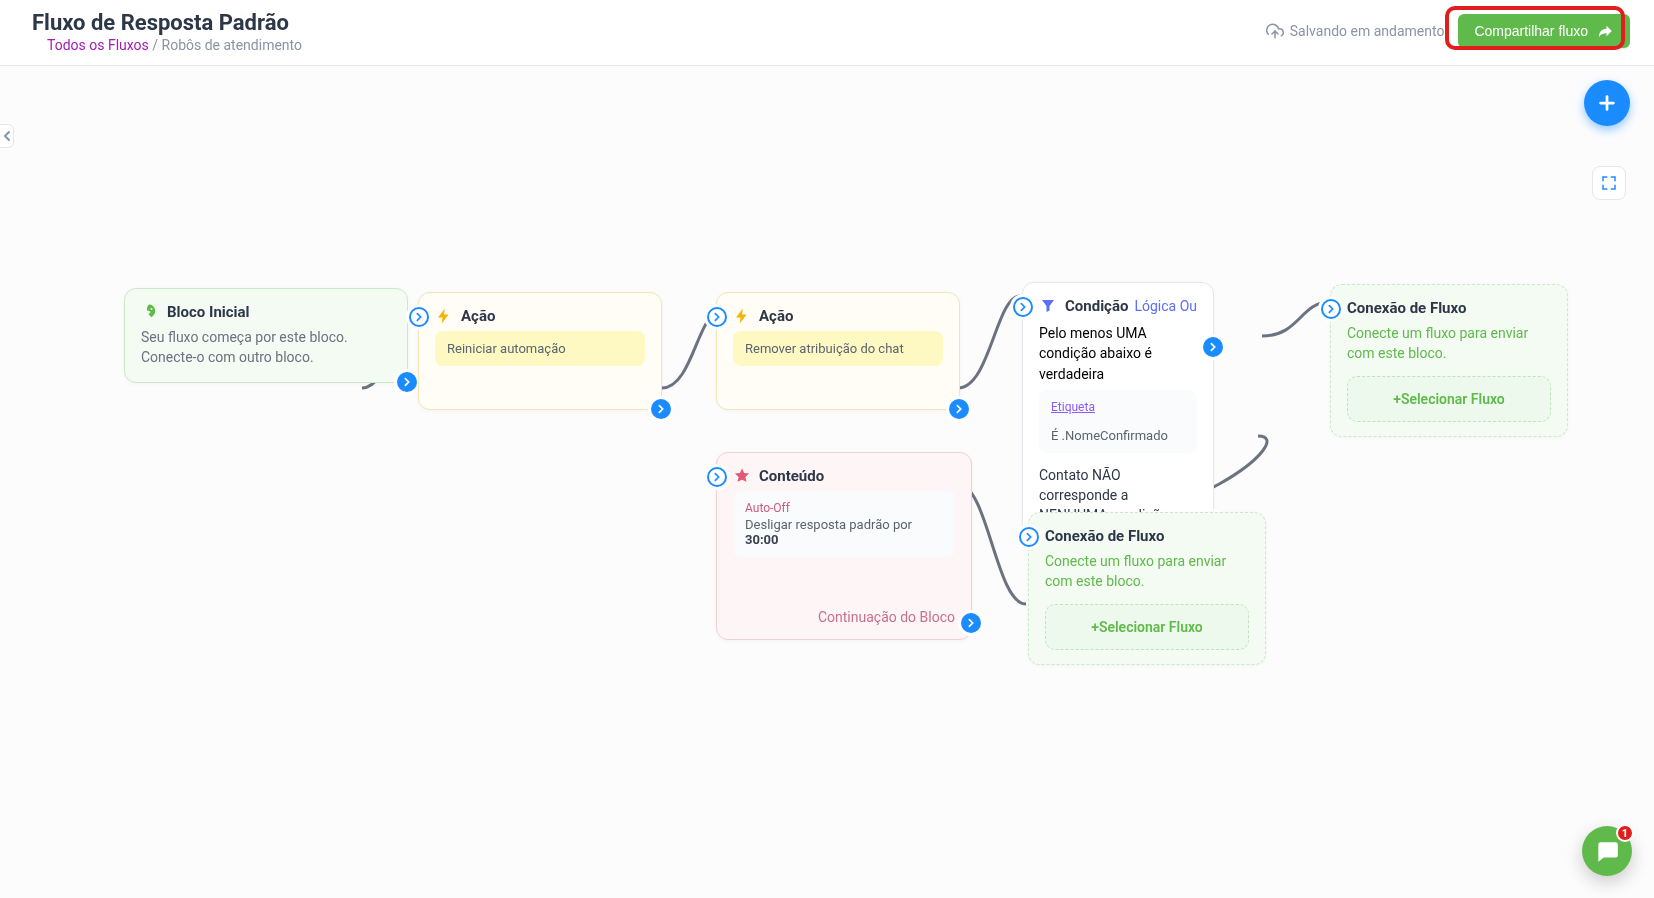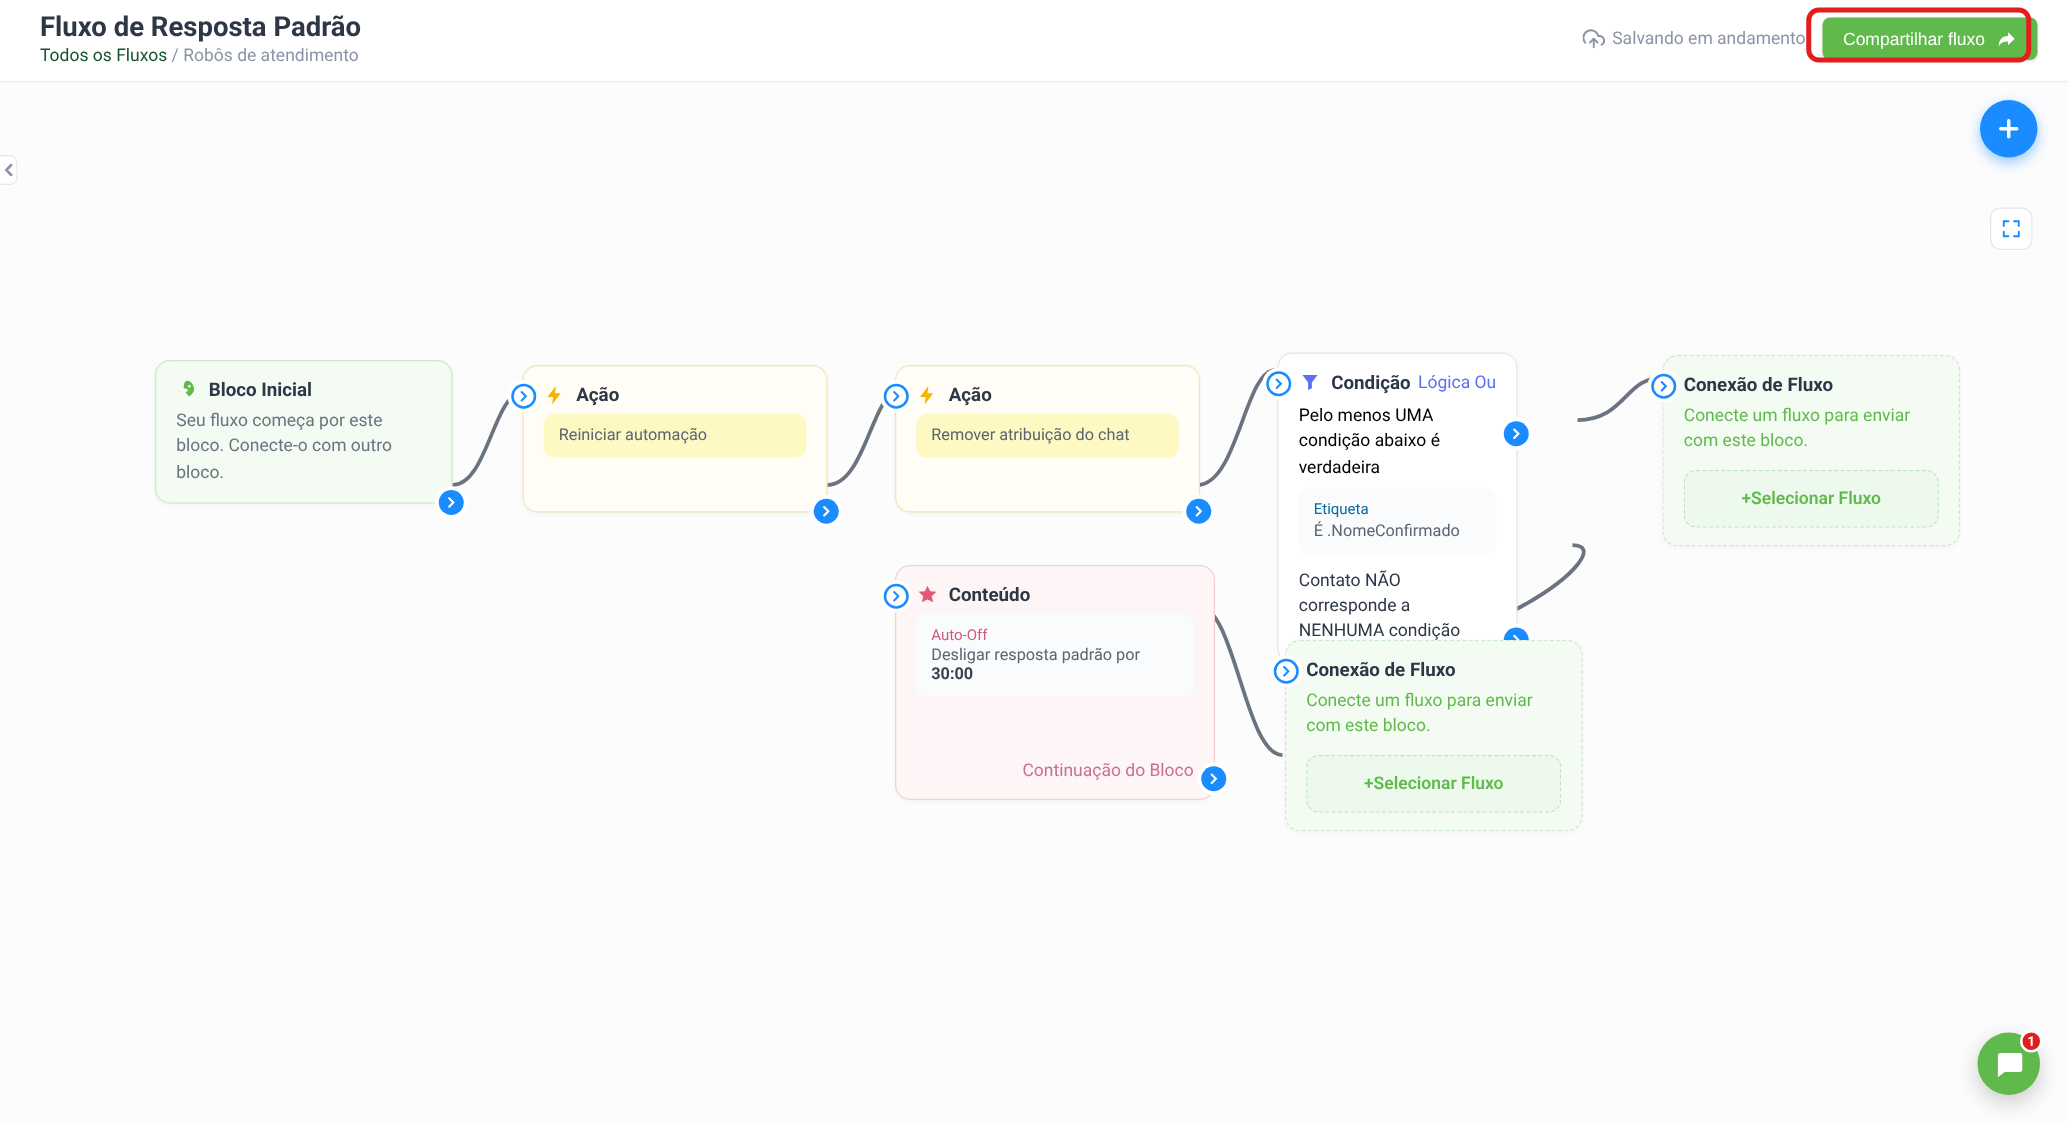--- a/index.html
+++ b/index.html
@@ -1,41 +1,41 @@
 <!DOCTYPE html>
 <html><head>
 <meta charset="utf-8">
 <style>
   * { box-sizing: border-box; }
   html, body { margin:0; padding:0; width:1654px; height:898px; font-family:-apple-system,BlinkMacSystemFont,"Segoe UI",Roboto,"Helvetica Neue",Arial,sans-serif; background:#fff; color:#333; overflow:hidden; }
   .header { display:flex; align-items:flex-start; justify-content:space-between; padding:10px 24px 12px 32px; border-bottom:1px solid #e4e7eb; }
   .header-left {}
   .page-title { font-size:22px; font-weight:700; color:#2d3748; margin:0 0 2px 0; }
   .breadcrumb { font-size:14px; color:#8a94a6; }
-  .breadcrumb a { color:#14532d; text-decoration:none; }
+  .breadcrumb a { color:#a21caf; text-decoration:none;margin-left:15px; }
   .header-right { display:flex; align-items:center; gap:14px; margin-top:4px; }
   .save-status { display:flex; align-items:center; gap:6px; color:#8a94a6; font-size:14px; }
   .share-btn { display:flex; align-items:center; gap:8px; background:#5fba4b; color:#fff; border:none; padding:8px 16px; border-radius:6px; font-size:14px; font-weight:400; cursor:pointer; box-shadow:0 1px 2px rgba(0,0,0,.1); }
   .share-highlight { position:absolute; border:4px solid #e11d1d; border-radius:10px; pointer-events:none; }
   .big-arrow { position:absolute; pointer-events:none; }
   .canvas { position:relative; width:100%; height:calc(100% - 66px); background:#fcfcfd; }
   .edge-collapse { position:absolute; left:0; top:58px; width:14px; height:24px; background:#fff; border:1px solid #e4e7eb; border-left:none; border-radius:0 6px 6px 0; display:flex; align-items:center; justify-content:center; color:#8a94a6; cursor:pointer; }
   .fab-add { position:absolute; right:24px; top:14px; width:46px; height:46px; border-radius:50%; background:#1a8cff; color:#fff; display:flex; align-items:center; justify-content:center; box-shadow:0 4px 10px rgba(26,140,255,.45); cursor:pointer; }
   .fab-fullscreen { position:absolute; right:28px; top:100px; width:34px; height:34px; border-radius:8px; border:1px solid #e4e7eb; background:#fff; display:flex; align-items:center; justify-content:center; color:#1a8cff; cursor:pointer; }
   svg.connectors { position:absolute; inset:0; pointer-events:none; }
   .node { position:absolute; background:#fff; border:1px solid #e4e7eb; border-radius:12px; box-shadow:0 1px 4px rgba(0,0,0,.04); padding:14px 16px; }
   .node.green { background:#f3fbf3; border-color:#cbe9c8; }
   .node.yellow { background:#fffdf5; border-color:#f1e6b8; }
   .node.red { background:#fef6f6; border-color:#f2d1d1; }
   .node.dashed { border-style:dashed; }
   .node-title { display:flex; align-items:center; gap:8px; font-weight:700; color:#2d3748; font-size:15px; margin-bottom:6px; }
   .node-desc { font-size:14px; color:#6b7280; line-height:1.45; }
   .node-desc.green-text { color:#5fba4b; }
   .chip { background:#fef9c3; border-radius:8px; padding:10px 12px; font-size:13px; color:#5b6470; margin-top:6px; }
-  .chip .label { font-size:12px; color:#0369a1; display:block; margin-bottom:4px; }
+  .chip .label { font-size:12px; color:#8b5cf6; display:block; margin-bottom:14px;text-decoration:underline; }
   .chip .strong { font-weight:700; color:#3a4252; }
   .chip.sub { background:#fafbfd; }
   .logic-badge { color:#5b6ef5; font-weight:400; font-size:14px; }
   .node-title-row { display:flex; align-items:center; justify-content:space-between; }
   .select-flow-btn { background:#eef9ed; border:1px dashed #bfe3ba; color:#5fba4b; font-weight:600; font-size:14px; padding:14px 10px; border-radius:10px; text-align:center; margin-top:12px; cursor:pointer; }
   .continuation { text-align:right; font-size:14px; color:#c96f8f; margin-top:52px; }
   .port { position:absolute; width:20px; height:20px; border-radius:50%; background:#1a8cff; display:flex; align-items:center; justify-content:center; box-shadow:0 0 0 3px #fff; cursor:pointer; }
   .port svg { width:10px; height:10px; }
   .port.in { left:-10px; }
   .port.out { right:-10px; }
@@ -109,21 +109,21 @@
     <g fill="none" stroke="#6b7280" stroke-width="3">
       <path d="M362 322 C 390 322, 395 248, 418 248"></path>
       <path d="M662 322 C 692 322, 698 248, 718 248"></path>
       <path d="M958 322 C 990 322, 996 230, 1020 230"></path>
       <path d="M958 418 C 988 418, 996 538, 1026 538"></path>
       <path d="M1262 270 C 1300 270, 1300 236, 1330 236"></path>
       <path d="M1258 370 C 1300 370, 1190 466, 1026 466"></path>
     </g>
   </svg>
 
-  <div class="node green" style="left:124px; top:222px; width:238px;">
+  <div class="node green" style="left:124px; top:222px; width:284px;">
     <div class="node-title">
       <span class="icon">
         <svg viewBox="0 0 24 24" fill="#5fba4b">
             <path d="M12 2c3 0 7 4 7 9 0 2-1 4-2 5l-3 3-4-4 3-3c-1-1-3-2-5-2 0-5 1-8 4-8z"></path>
             <circle cx="14" cy="8" r="1.3" fill="#fff"></circle>
           </svg>
       </span>
       <span>Bloco Inicial</span>
     </div>
     <div class="node-desc">Seu fluxo começa por este bloco. Conecte-o com outro bloco.</div>

